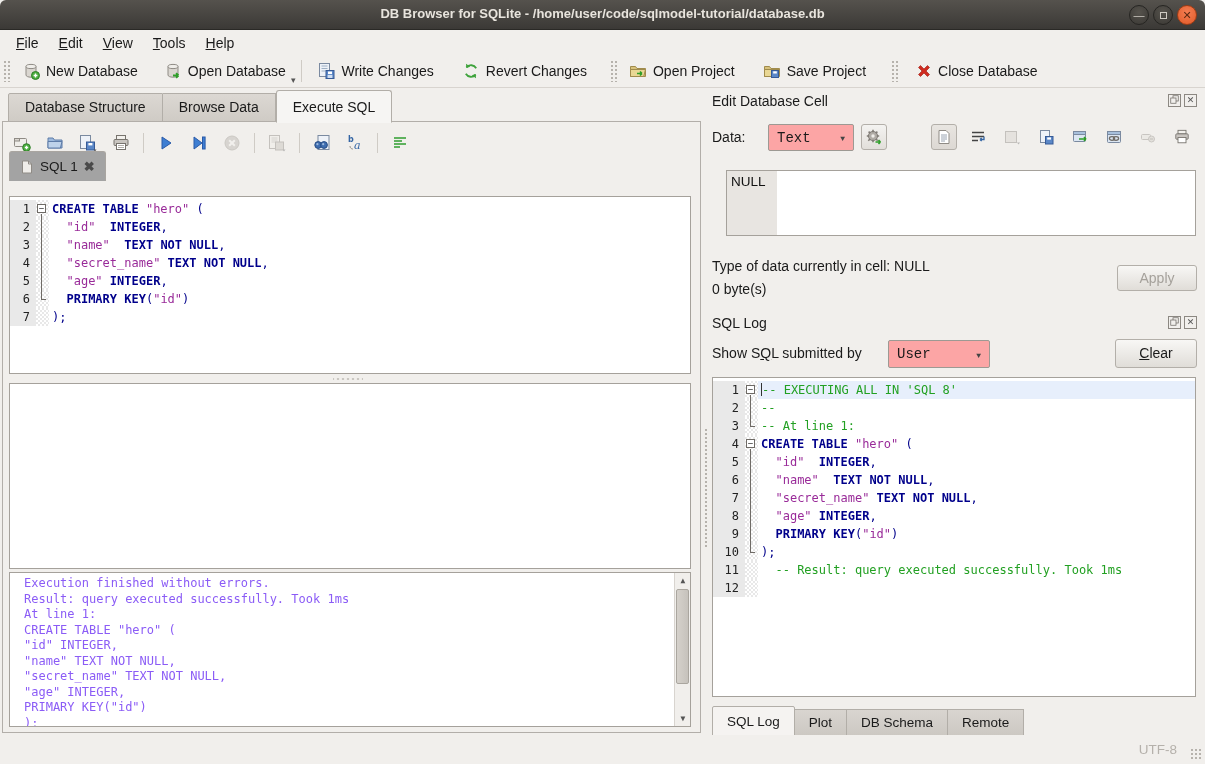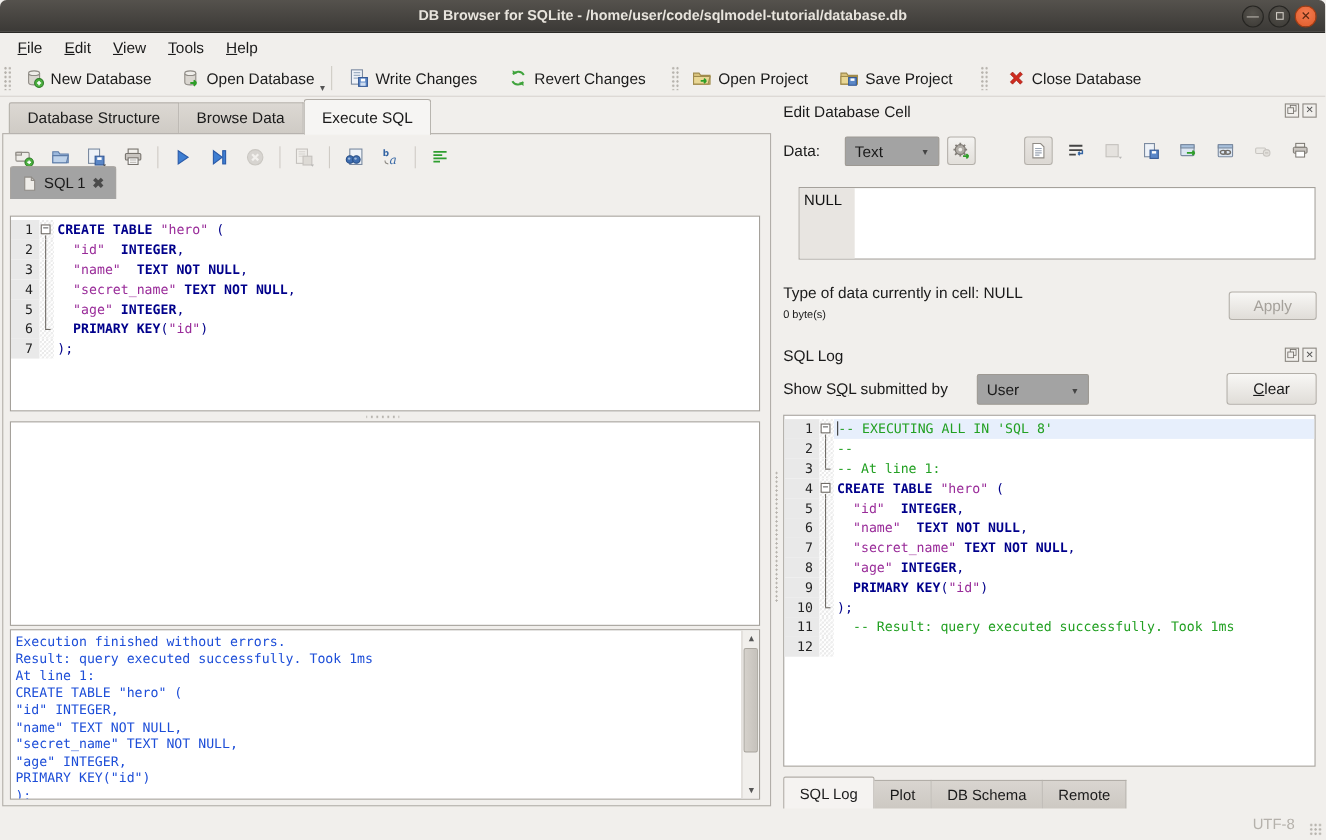--- a/index.html
+++ b/index.html
@@ -84,39 +84,39 @@
   .crow.hl .codeln { background:#e7effc; }
   .caret { display:inline-block; width:1px; height:13px; background:#333; vertical-align:-2px; }
 
   .hsplit { position:absolute; left:6px; right:9px; top:254px; height:6px;
     background-image:radial-gradient(#aaa6a0 1px, transparent 1.2px); background-size:5px 4px;
     background-repeat:repeat-x; background-position:center; width:30px; left:330px; }
   #resultsbox { position:absolute; left:6px; right:9px; top:261px; height:186px;
     background:#fff; border:1px solid #a5a19b; }
 
   #messages { left:6px; right:9px; top:450px; bottom:5px; }
-  #messages .msgwrap { padding:3px 4px; line-height:15.5px; color:#1d4ed8; }
+  #messages .msgwrap { padding:3px 14px; line-height:15.5px; color:#8b5cf6; }
   .vscroll { position:absolute; right:0; top:0; bottom:0; width:16px; background:#f1efec; border-left:1px solid #d8d4cf; }
   .vscroll .arr { position:absolute; left:0; width:16px; height:15px; text-align:center; font-size:8px; color:#555; line-height:15px; }
   .vscroll .arr.up { top:0; } .vscroll .arr.down { bottom:0; }
   .vscroll .thumb { position:absolute; left:1px; right:1px; top:16px; bottom:42px;
     background:linear-gradient(90deg,#d5d1cb,#c6c2bc); border:1px solid #aaa69f; border-radius:2px; }
 
   
   #right { position:absolute; left:703px; top:88px; width:502px; height:647px; }
   .dock-sep { position:absolute; left:1px; top:340px; height:120px; width:4px;
     background-image:radial-gradient(#b6b2ac .9px, transparent 1.1px); background-size:4px 4px; }
   .dock-title { position:absolute; left:9px; font-size:14px; }
   .dockbtns { position:absolute; right:8px; display:flex; gap:3px; }
   .dockbtn { width:13px; height:13px; border:1px solid #8c8882; background:#f1efec;
     font-size:9px; line-height:11px; text-align:center; color:#555; }
 
   label.inline { font-size:14px; }
-  .combo { position:absolute; height:27px; background:#a3a3a3; border:1px solid #9d9993; border-radius:2px;
-    display:flex; align-items:center; padding-left:8px; font-size:14px; }
+  .combo { position:absolute; height:27px; background:#fca5a5; border:1px solid #9d9993; border-radius:2px;
+    display:flex; align-items:center; padding-left:8px; font-size:14px;font-family:Liberation Mono, monospace; }
   .combo .arrow { position:absolute; right:8px; font-size:8px; color:#444; top:9px; }
   .pushbtn { position:absolute; background:linear-gradient(#f8f7f5,#e0ddd8); border:1px solid #b3afa9;
     border-radius:3px; text-align:center; font-size:14px; }
   .pushbtn.disabled { color:#a5a19b; }
   .iconbtn { width:26px; height:26px; display:flex; align-items:center; justify-content:center; border-radius:3px; }
   .iconbtn.pressed { border:1px solid #b3afa9; background:linear-gradient(#e8e5e1,#dcd8d3); }
   .iconbtn.disabled { opacity:.45; }
 
   #cellbox { position:absolute; left:23px; top:82px; width:470px; height:66px;
     background:#fff; border:1px solid #a5a19b; }
@@ -459,21 +459,21 @@
       </svg>
     </div>
   </div>
 
   <div id="cellbox">
     <div class="addrcol"></div>
     <div class="cellval">NULL</div>
   </div>
 
   <div style="position:absolute; left:9px; top:170px; font-size:14px">Type of data currently in cell: NULL</div>
-  <div style="position:absolute; left:9px; top:193px; font-size:10px">0 byte(s)</div>
+  <div style="position:absolute; left:9px; top:193px; font-size:14px">0 byte(s)</div>
   <div class="pushbtn disabled" style="left:414px; top:177px; width:80px; height:26px; line-height:24px">Apply</div>
 
   <div class="dock-title" style="top:227px">SQL Log</div>
   <div class="dockbtns" style="top:228px">
     <div class="dockbtn">
       <svg width="9" height="9" viewBox="0 0 12 12">
           <rect x="4" y="1" width="7" height="7" fill="#f1efec" stroke="#6f6b66"></rect>
           <rect x="1" y="4" width="7" height="7" fill="#f1efec" stroke="#6f6b66"></rect>
         </svg>
     </div>

